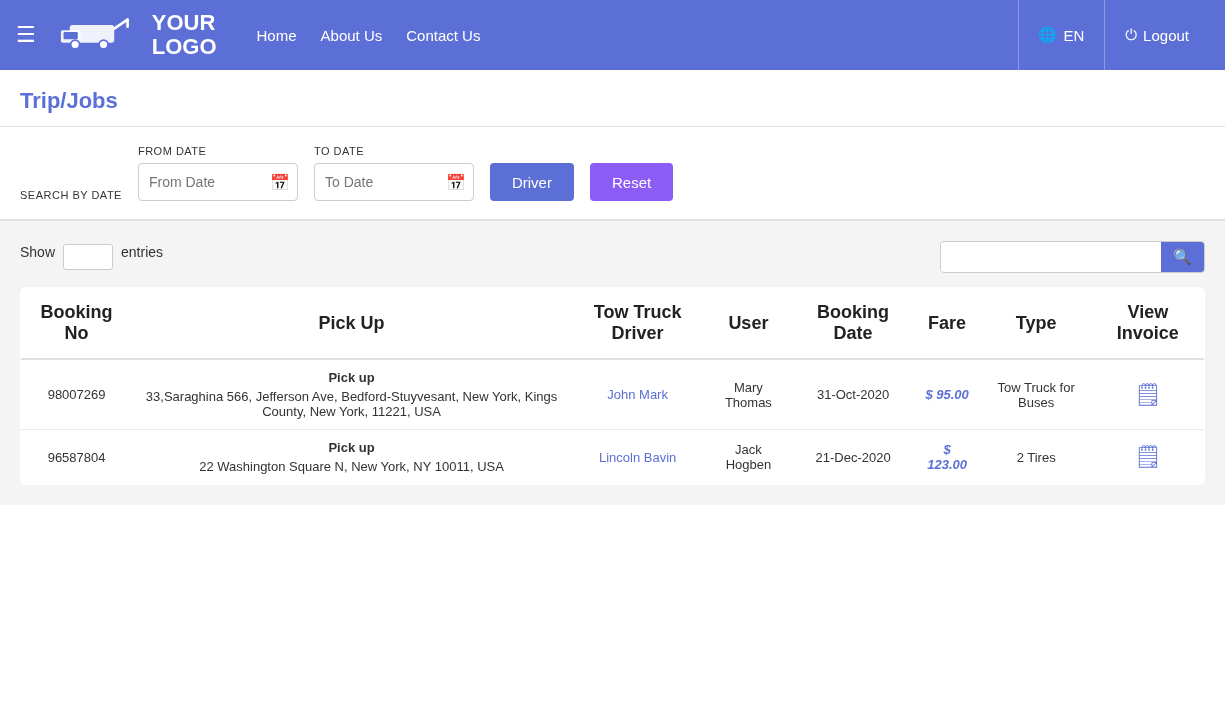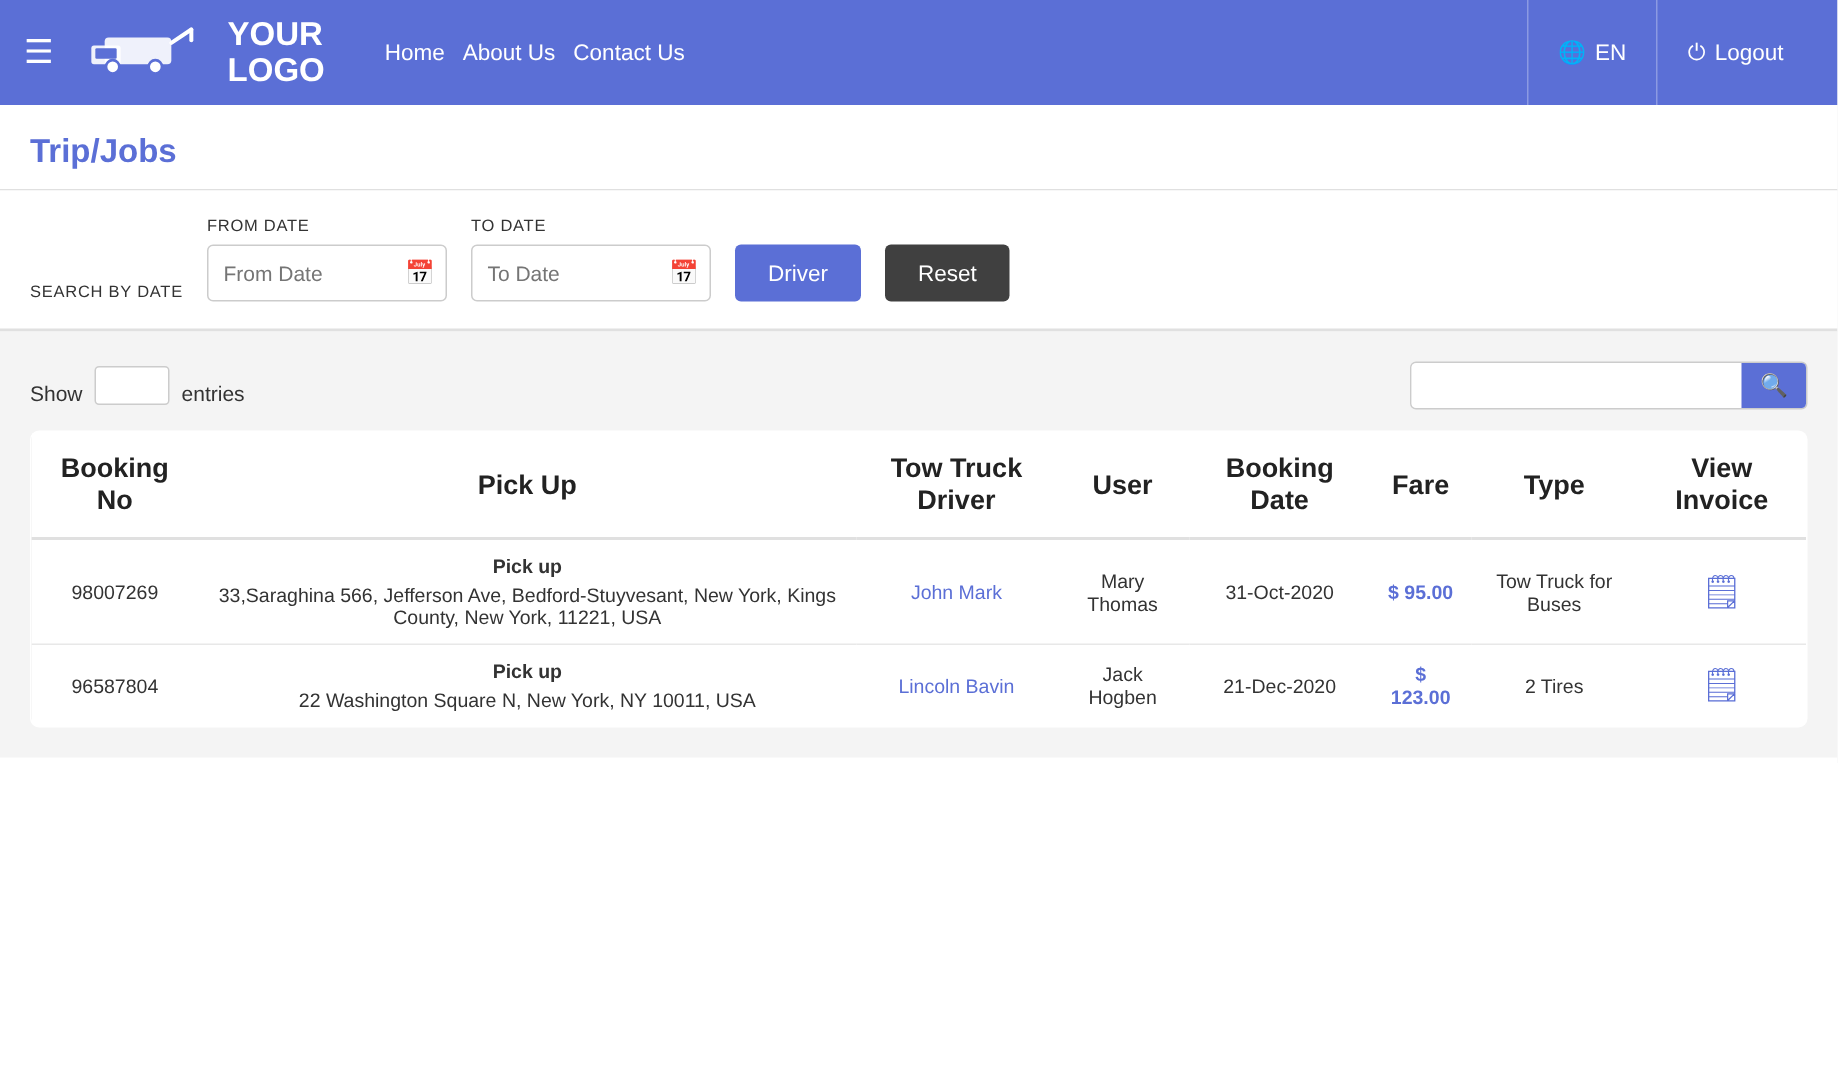--- a/index.html
+++ b/index.html
@@ -31,21 +31,21 @@
     }
     .navbar-logo-text {
       font-size: 22px;
       font-weight: bold;
       color: white;
       line-height: 1.1;
     }
     .navbar-nav {
       display: flex;
       align-items: flex-start;
-      gap: 12px;
+      gap: 24px;
       margin-left: 40px;
       flex: 1;
     }
     .navbar-nav a {
       color: white;
       text-decoration: none;
       font-size: 15px;
     }
     .navbar-right {
       display: flex;
@@ -133,21 +133,21 @@
       background: #5b6fd6;
       color: white;
       border: none;
       border-radius: 4px;
       padding: 8px 22px;
       font-size: 15px;
       cursor: pointer;
       height: 38px;
     }
     .btn-reset {
-      background: #404040;
+      background: #8b5cf6;
       color: white;
       border: none;
       border-radius: 4px;
       padding: 8px 22px;
       font-size: 15px;
       cursor: pointer;
       height: 38px;
     }
 
     
@@ -156,21 +156,21 @@
       padding: 20px;
     }
     .table-controls {
       display: flex;
       align-items: center;
       justify-content: space-between;
       margin-bottom: 14px;
     }
     .show-entries {
       display: flex;
-      align-items: flex-end;
+      align-items: flex-start;
       gap: 8px;
       font-size: 14px;
       color: #333;
     }
     .show-entries input {
       width: 50px;
       border: 1px solid #ccc;
       border-radius: 3px;
       padding: 4px 6px;
       text-align: center;
@@ -231,20 +231,21 @@
     .pickup-header {
       font-weight: bold;
       margin-bottom: 4px;
     }
     .driver-name {
       color: #5b6fd6;
     }
     .fare-value {
       color: #5b6fd6;
       font-weight: bold;
+      font-style: italic;
     }
     .invoice-icon {
       color: #5b6fd6;
       font-size: 22px;
       cursor: pointer;
     }
   </style>
 </head>
 <body>
 

